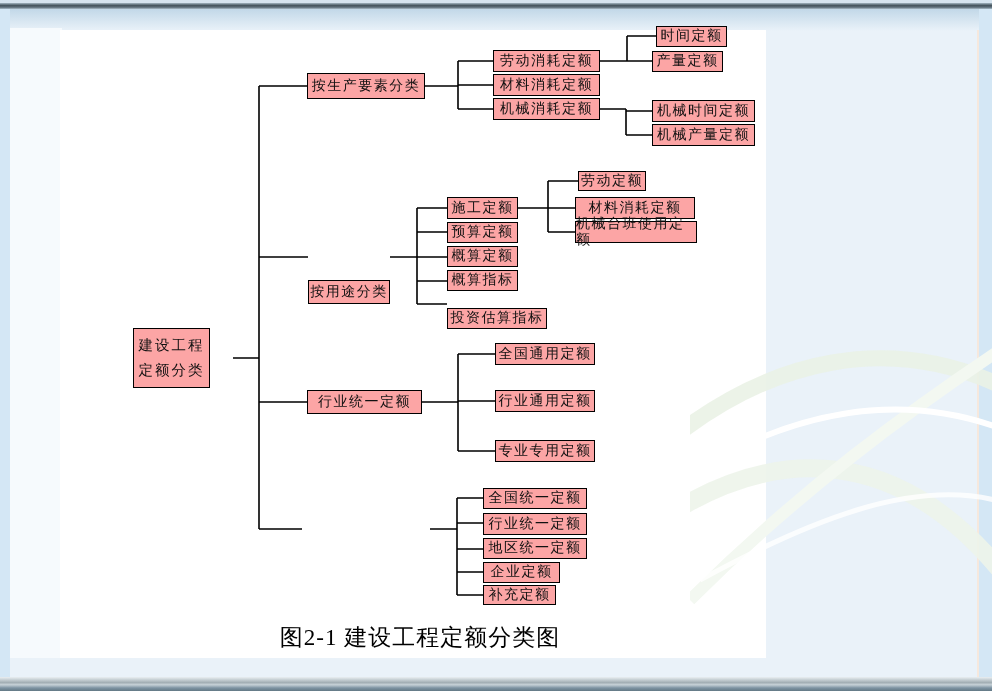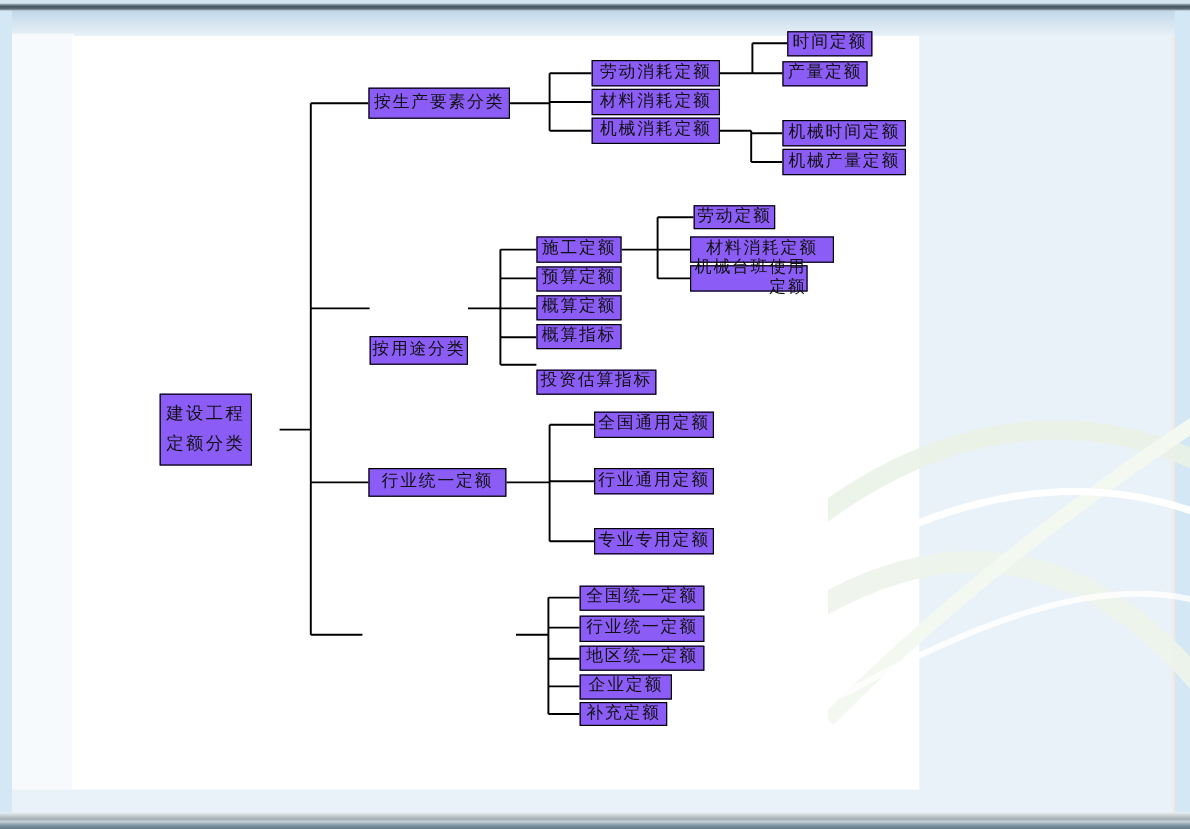--- a/index.html
+++ b/index.html
@@ -26,25 +26,25 @@
   .panel-left { position:absolute; left:10px; top:28px; width:52px; height:630px; background:#f6fafd; }
   .panel      { position:absolute; left:60px; top:30px; width:706px; height:628px; background:#ffffff; }
   
   .leaf { position:absolute; left:690px; top:290px; width:302px; height:330px; pointer-events:none; }
   
   .connectors { position:absolute; left:0; top:0; width:992px; height:691px; }
   .node {
     position: absolute;
     box-sizing: border-box;
     border: 1.6px solid #000000;
-    background: #8b5cf6;
+    background: #fca5a5;
     display: flex;
     align-items: center;
     justify-content: center;
-    text-align: right;
+    text-align: left;
     font-size: 14px;
     letter-spacing: 1.5px;
     line-height: 1.15;
     white-space: pre-line;
   }
   .node.tall { line-height: 1.7; letter-spacing: 2px; font-size: 14.5px; }
   .caption {
     position: absolute;
     left: 200px; top: 622px; width: 440px; height: 30px;
     font-size: 23px;
@@ -101,27 +101,28 @@
   <div class="node" style="left:652px; top:124px; width:103px; height:22px;">机械产量定额</div>
 
   <div class="node" style="left:308px; top:245px; width:82px; height:24px;margin-top:35px;">按用途分类</div>
   <div class="node" style="left:447px; top:197px; width:71px; height:22px;">施工定额</div>
   <div class="node" style="left:447px; top:222px; width:71px; height:21px;">预算定额</div>
   <div class="node" style="left:447px; top:246px; width:71px; height:21px;">概算定额</div>
   <div class="node" style="left:447px; top:270px; width:71px; height:21px;">概算指标</div>
   <div class="node" style="left:447px; top:293px; width:100px; height:21px;margin-top:15px;">投资估算指标</div>
   <div class="node" style="left:578px; top:171px; width:68px; height:20px;">劳动定额</div>
   <div class="node" style="left:575px; top:197px; width:120px; height:22px;">材料消耗定额</div>
-  <div class="node" style="left:575px; top:221px; width:98px; height:22px;font-family:Liberation Mono, monospace;">机械台班使用定额</div>
+  <div class="node" style="left:575px; top:221px; width:122px; height:22px;font-family:Liberation Mono, monospace;">机械台班使用定额</div>
 
   <div class="node" style="left:307px; top:390px; width:115px; height:24px;">行业统一定额</div>
   <div class="node" style="left:495px; top:343px; width:100px; height:22px;">全国通用定额</div>
   <div class="node" style="left:495px; top:390px; width:100px; height:22px;">行业通用定额</div>
   <div class="node" style="left:495px; top:440px; width:100px; height:22px;">专业专用定额</div>
 
   <div class="node" style="left:483px; top:488px; width:104px; height:21px;">全国统一定额</div>
   <div class="node" style="left:483px; top:513px; width:104px; height:22px;">行业统一定额</div>
   <div class="node" style="left:483px; top:538px; width:104px; height:21px;">地区统一定额</div>
   <div class="node" style="left:483px; top:562px; width:77px; height:21px;">企业定额</div>
   <div class="node" style="left:483px; top:585px; width:73px; height:20px;">补充定额</div>
 
+  <div class="caption">图2-1 建设工程定额分类图</div>
 
 </div>
 
 </body></html>

